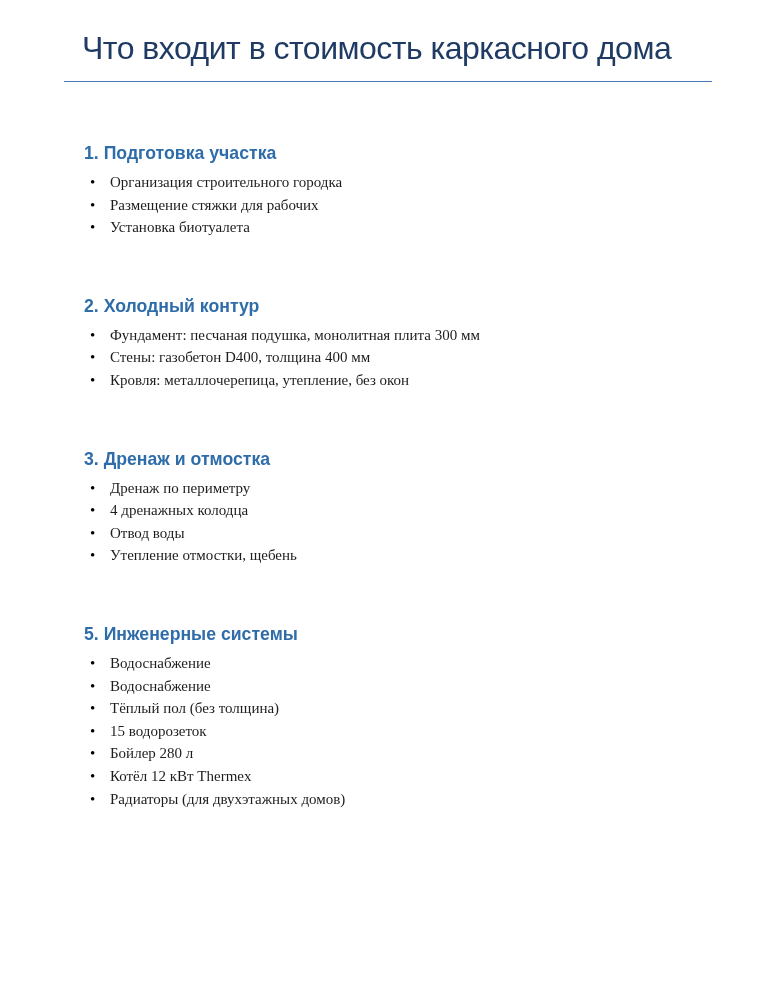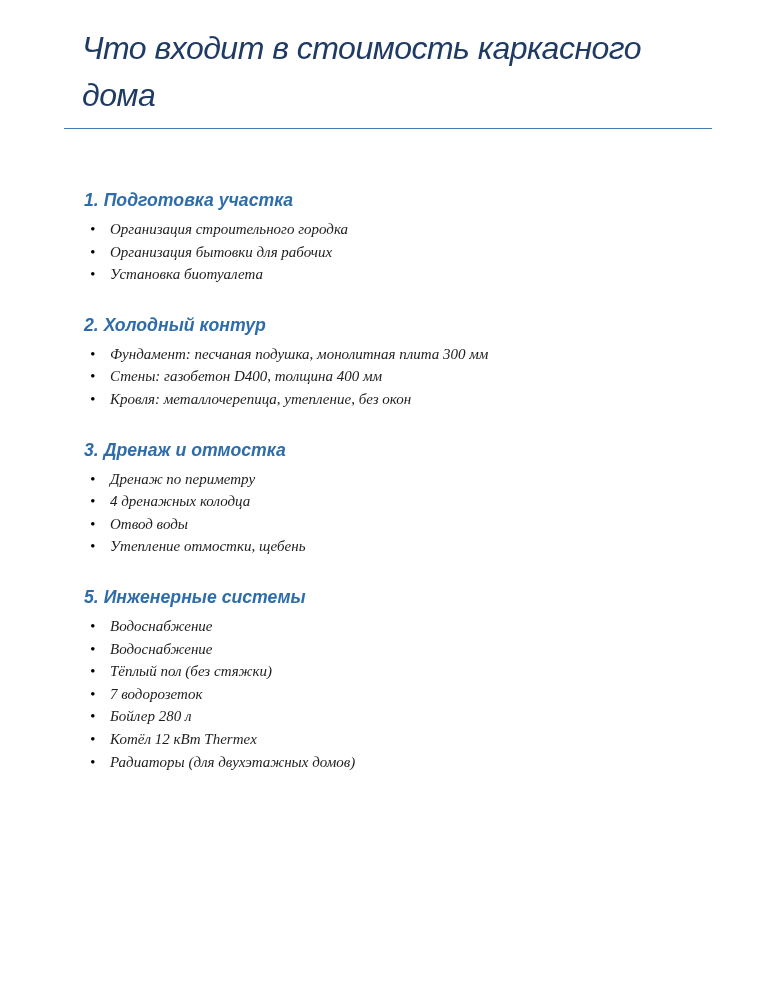--- a/index.html
+++ b/index.html
@@ -14,34 +14,33 @@
     width: 773px;
     height: 992px;
     background: #ffffff;
     font-family: "Liberation Serif", serif;
     overflow: hidden;
   }
   .page {
     width: 773px;
     height: 992px;
     padding: 25px 61px 0 64px;
-    font-style: italic;
   }
   .doc-title {
     font-family: "Liberation Sans", sans-serif;
     font-weight: 400;
     font-size: 32px;
     line-height: 47px;
     letter-spacing: -0.5px;
     color: var(--title-color);
     margin: 0;
     padding: 0 0 9px 18px;
     border-bottom: 1.5px solid var(--rule-color);
   }
-  .doc-section { margin-top: 28px; }
+  .doc-section { margin-top: 56px; }
   .doc-section:first-child { margin-top: 60px; }
   .section-heading {
     font-family: "Liberation Sans", sans-serif;
     font-weight: bold;
     font-size: 19px;
     line-height: 22px;
     color: var(--heading-color);
     margin: 0 0 0 20px;
     white-space: nowrap;
     transform: scaleX(0.93);
@@ -79,21 +78,21 @@
 </head>
 <body>
 
 <main class="page">
   <h1 class="doc-title">Что входит в стоимость каркасного дома</h1>
   <div id="sections">
       <section class="doc-section">
         <h2 class="section-heading">1. Подготовка участка</h2>
         <ul class="bullet-list">
           <li><span>Организация строительного городка</span></li>
-          <li><span>Организация бытовки для рабочих</span></li>
+          <li><span>Размещение стяжки для рабочих</span></li>
           <li><span>Установка биотуалета</span></li>
         </ul>
       </section>
       <section class="doc-section">
         <h2 class="section-heading">2. Холодный контур</h2>
         <ul class="bullet-list">
           <li><span>Фундамент: песчаная подушка, монолитная плита 300 мм</span></li>
           <li><span>Стены: газобетон D400, толщина 400 мм</span></li>
           <li><span>Кровля: металлочерепица, утепление, без окон</span></li>
         </ul>
@@ -105,21 +104,21 @@
           <li><span>4 дренажных колодца</span></li>
           <li><span>Отвод воды</span></li>
           <li><span>Утепление отмостки, щебень</span></li>
         </ul>
       </section>
       <section class="doc-section">
         <h2 class="section-heading">5. Инженерные системы</h2>
         <ul class="bullet-list">
           <li><span>Водоснабжение</span></li>
           <li><span>Водоснабжение</span></li>
-          <li><span>Тёплый пол (без стяжки)</span></li>
-          <li><span>7 водорозеток</span></li>
+          <li><span>Тёплый пол (без толщина)</span></li>
+          <li><span>15 водорозеток</span></li>
           <li><span>Бойлер 280 л</span></li>
           <li><span>Котёл 12 кВт Thermex</span></li>
           <li><span>Радиаторы (для двухэтажных домов)</span></li>
         </ul>
       </section>
     </div>
 </main>
 
 </body></html>

